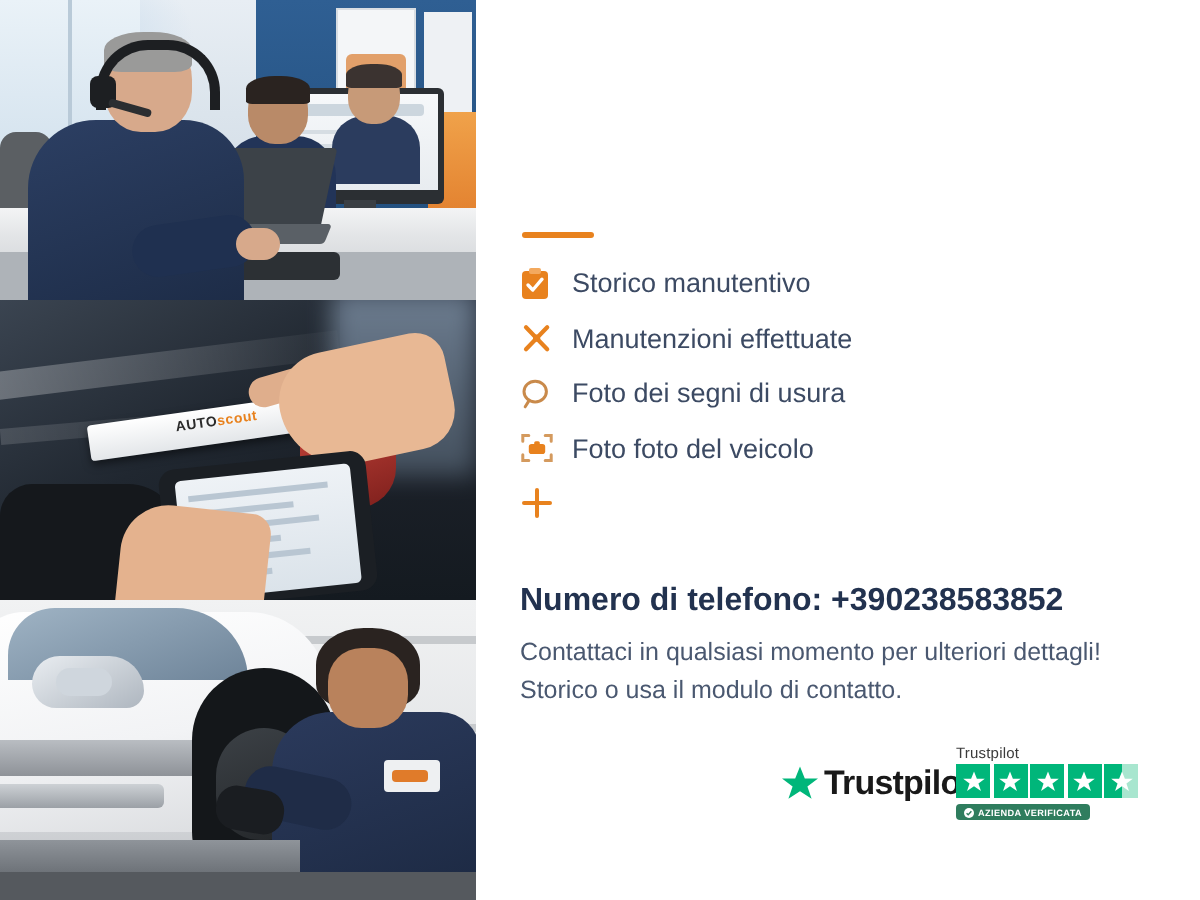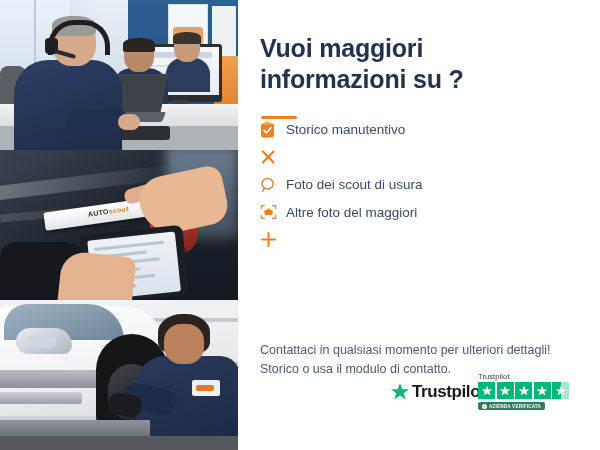--- a/index.html
+++ b/index.html
@@ -101,28 +101,28 @@
   .panel{position:relative;flex:1;height:450px;background:#fff;padding:0;}
 
   .headline{
     position:absolute;left:22px;top:33px;width:230px;
     font-size:25px;line-height:1.22;font-weight:bold;color:#22324f;
     letter-spacing:-.2px;
   }
   .rule{position:absolute;left:23px;top:116px;width:36px;height:3px;background:#e8821e;border-radius:2px;}
 
   
-  .features{position:absolute;left:22px;top:116px;width:250px;}
+  .features{position:absolute;left:22px;top:128px;width:250px;}
   .feat{display:flex;align-items:center;height:27.5px;}
   .feat .ic{width:26px;flex:0 0 26px;display:flex;align-items:center;justify-content:flex-start;}
   .feat .lbl{font-size:13.5px;color:#3c4a63;white-space:nowrap;}
 
   
   .phone{position:absolute;left:22px;top:292px;font-size:16px;font-weight:bold;color:#22324f;}
-  .contact{position:absolute;left:22px;top:317px;width:320px;font-size:12.5px;line-height:1.55;color:#4a5870;margin-top:24px;}
+  .contact{position:absolute;left:22px;top:317px;width:320px;font-size:12.5px;line-height:1.55;color:#4a5870;}
 
   
   .tp{position:absolute;left:152px;top:372px;width:198px;height:46px;}
   .tp .tpmark{position:absolute;left:0;top:10px;display:flex;align-items:center;}
   .tp .tpname{font-size:17px;font-weight:bold;color:#191919;letter-spacing:-.4px;margin-left:2px;}
   .tp .tpexc{position:absolute;left:88px;top:0px;font-size:7.5px;color:#3b3b3b;letter-spacing:.1px;}
   .tp .stars{position:absolute;left:88px;top:10px;display:flex;gap:1.5px;}
   .tp .st{width:17px;height:17px;background:#00b67a;display:flex;align-items:center;justify-content:center;}
   .tp .st.half{background:linear-gradient(90deg,#00b67a 52%, #a8e6cf 52%);}
   .tp .verified{position:absolute;left:88px;top:30px;display:flex;align-items:center;gap:2px;background:#2f7d5e;padding:1.5px 4px;border-radius:2px;}
@@ -230,24 +230,20 @@
           <div class="mface"></div>
       </div>
       <div class="lift"></div>
         <div class="lift2"></div>
     </div>
 
   </div>
 
   <div class="panel">
 
-    <div class="headline">
-      <div>Vuoi maggiori</div>
-      <div>informazioni su ?</div>
-    </div>
     <div class="rule"></div>
 
     <div class="features">
 
       <div class="feat">
         <span class="ic">
           <svg width="15" height="16" viewBox="0 0 15 16">
             <rect x="1" y="1.5" width="13" height="14" rx="2" fill="#e8821e"></rect>
             <rect x="4.5" y="0" width="6" height="3" rx="1" fill="#f3a95e"></rect>
             <path d="M4 8.5 L6.4 11 L11 5.6" stroke="#fff" stroke-width="1.7" fill="none" stroke-linecap="round" stroke-linejoin="round"></path>
@@ -259,61 +255,63 @@
       <div class="feat">
         <span class="ic">
           <svg width="17" height="17" viewBox="0 0 17 17">
             <g stroke="#e8821e" stroke-width="2.1" stroke-linecap="round">
               <path d="M3 2.6 L13.6 13.6"></path>
               <path d="M13.6 2.6 L3 13.6"></path>
             </g>
             <circle cx="8.3" cy="8.1" r="1.8" fill="#e8821e"></circle>
           </svg>
         </span>
+        <span class="lbl">Manutenzioni effettuate</span>
       </div>
 
       <div class="feat">
         <span class="ic">
           <svg width="16" height="16" viewBox="0 0 16 16">
             <ellipse cx="7.6" cy="6.8" rx="5.6" ry="5.2" fill="none" stroke="#c98a4b" stroke-width="1.5"></ellipse>
             <path d="M4.6 11.2 L2.6 14.4" stroke="#c98a4b" stroke-width="1.5" stroke-linecap="round"></path>
           </svg>
         </span>
-        <span class="lbl">Foto dei scout di usura</span>
+        <span class="lbl">Foto dei segni di usura</span>
       </div>
 
       <div class="feat">
         <span class="ic">
           <svg width="17" height="16" viewBox="0 0 17 16">
             <g stroke="#d49a5e" stroke-width="1.5" fill="none" stroke-linecap="round">
               <path d="M1.4 4.6 V1.8 H4.4"></path>
                 <path d="M12.6 1.8 H15.6 V4.6"></path>
               <path d="M15.6 11.4 V14.2 H12.6"></path>
                 <path d="M4.4 14.2 H1.4 V11.4"></path>
             </g>
             <rect x="4.4" y="6" width="8.2" height="5" rx="1.4" fill="#e8821e"></rect>
             <rect x="7.1" y="4.6" width="2.8" height="1.8" rx="0.8" fill="#e8821e"></rect>
           </svg>
         </span>
-        <span class="lbl">Altre foto del maggiori</span>
+        <span class="lbl">Foto foto del veicolo</span>
       </div>
 
       <div class="feat">
         <span class="ic">
           <svg width="17" height="17" viewBox="0 0 17 17">
             <g stroke="#e8821e" stroke-width="2" stroke-linecap="round">
               <path d="M8.5 2 V15"></path>
                 <path d="M2 8.5 H15"></path>
             </g>
           </svg>
         </span>
       </div>
 
     </div>
 
+    <div class="phone">Numero di telefono: +390238583852</div>
 
     <div class="contact">
       <div>Contattaci in qualsiasi momento per ulteriori dettagli!</div>
       <div>Storico o usa il modulo di contatto.</div>
     </div>
 
     <div class="tp">
       <div class="tpmark">
         <svg width="20" height="20" viewBox="0 0 20 20">
           <path fill="#00b67a" d="M10 1.2 L12.4 7.3 L19 7.3 L13.7 11.2 L15.8 17.4 L10 13.6 L4.2 17.4 L6.3 11.2 L1 7.3 L7.6 7.3 Z"></path>

